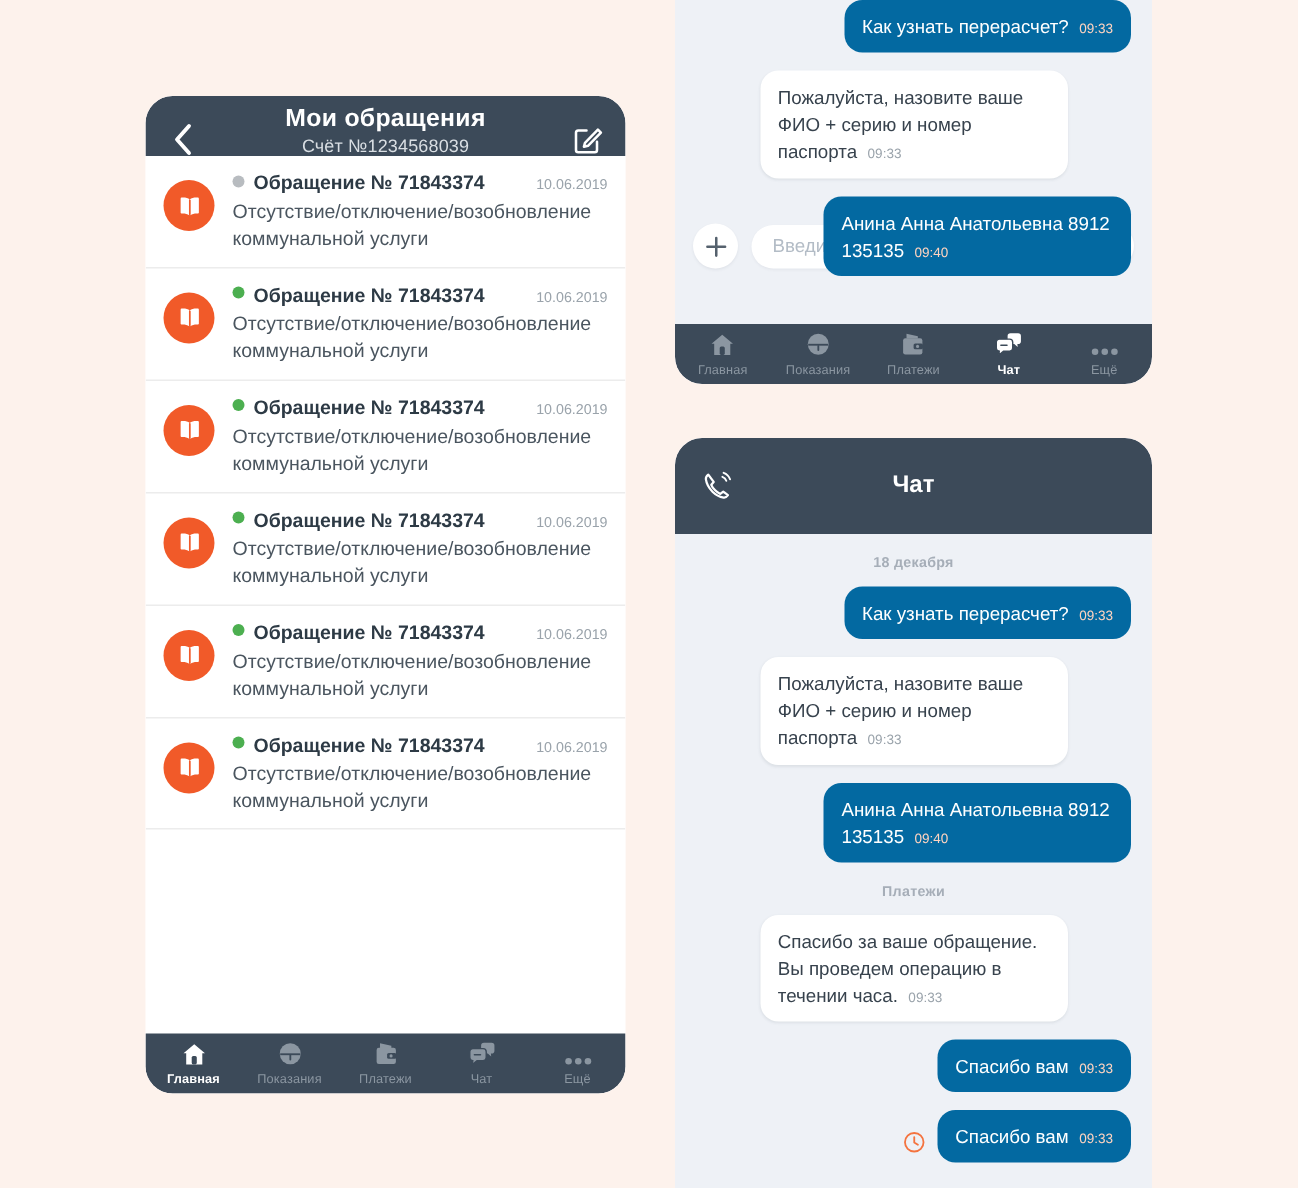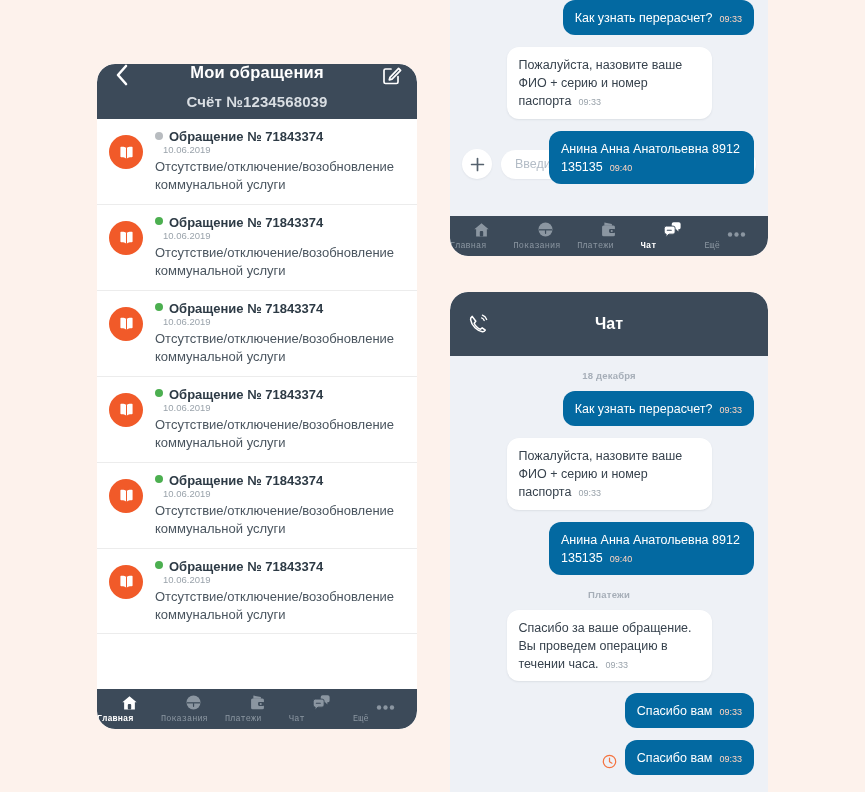--- a/index.html
+++ b/index.html
@@ -25,25 +25,25 @@
   #appeals-panel {
     left: 97px;
     top: 64px;
     width: 320px;
     height: 665px;
     border-radius: 18px 18px 18px 18px;
     background: #ffffff;
     box-shadow: 0 0 0 0 rgba(0,0,0,0);
   }
   .appeals-header {
-    height: 55px;
+    height: 40px;
     background: #3c4a59;
     border-radius: 18px 18px 0 0;
     display: flex;
-    align-items: flex-start;
+    align-items: flex-end;
     padding: 0 14px;
     box-sizing: border-box;
     position: relative;
   }
   .back-chevron {
     width: 22px;
     height: 22px;
     flex: 0 0 auto;
     display: flex;
     align-items: center;
@@ -57,23 +57,23 @@
     line-height: 1.05;
   }
   .appeals-title {
     color: #ffffff;
     font-size: 16.5px;
     font-weight: bold;
     letter-spacing: .2px;
   }
   .appeals-subtitle {
     color: #d9dee3;
-    font-size: 15px;
-    margin-top: 13px;
-    font-weight: bold;
+    font-size: 12px;
+    margin-top: 3px;
+    font-weight: normal;
     letter-spacing: .1px;
   }
   .compose-icon {
     width: 22px;
     height: 22px;
     flex: 0 0 auto;
     display: flex;
     align-items: center;
     justify-content: center;
     cursor: pointer;
@@ -101,23 +101,22 @@
     flex: 0 0 auto;
     margin-top: 6px;
     margin-right: 12px;
     display: flex;
     align-items: center;
     justify-content: center;
   }
   .appeal-body { flex: 1 1 auto; min-width: 0; }
   .appeal-titleline {
     display: flex;
-    align-items: flex-start;
+    align-items: flex-end;
     justify-content: space-between;
-    flex-direction: column;
   }
   .appeal-titleleft {
     display: flex;
     align-items: center;
     min-width: 0;
   }
   .status-dot {
     width: 8px;
     height: 8px;
     border-radius: 50%;
@@ -156,24 +155,24 @@
     background: #3c4a59;
     display: flex;
     align-items: center;
     box-sizing: border-box;
   }
   .tabbar.rounded-bottom { border-radius: 0 0 18px 18px; }
   .tab {
     flex: 1 1 0;
     display: flex;
     flex-direction: column;
+    align-items: center;
     justify-content: center;
     cursor: pointer;
     height: 100%;
-    font-family: Liberation Mono, monospace;
   }
   .tab .tab-icon {
     height: 17px;
     display: flex;
     align-items: flex-end;
     justify-content: center;
     margin-bottom: 3px;
   }
   .tab .tab-label {
     font-size: 8.5px;

